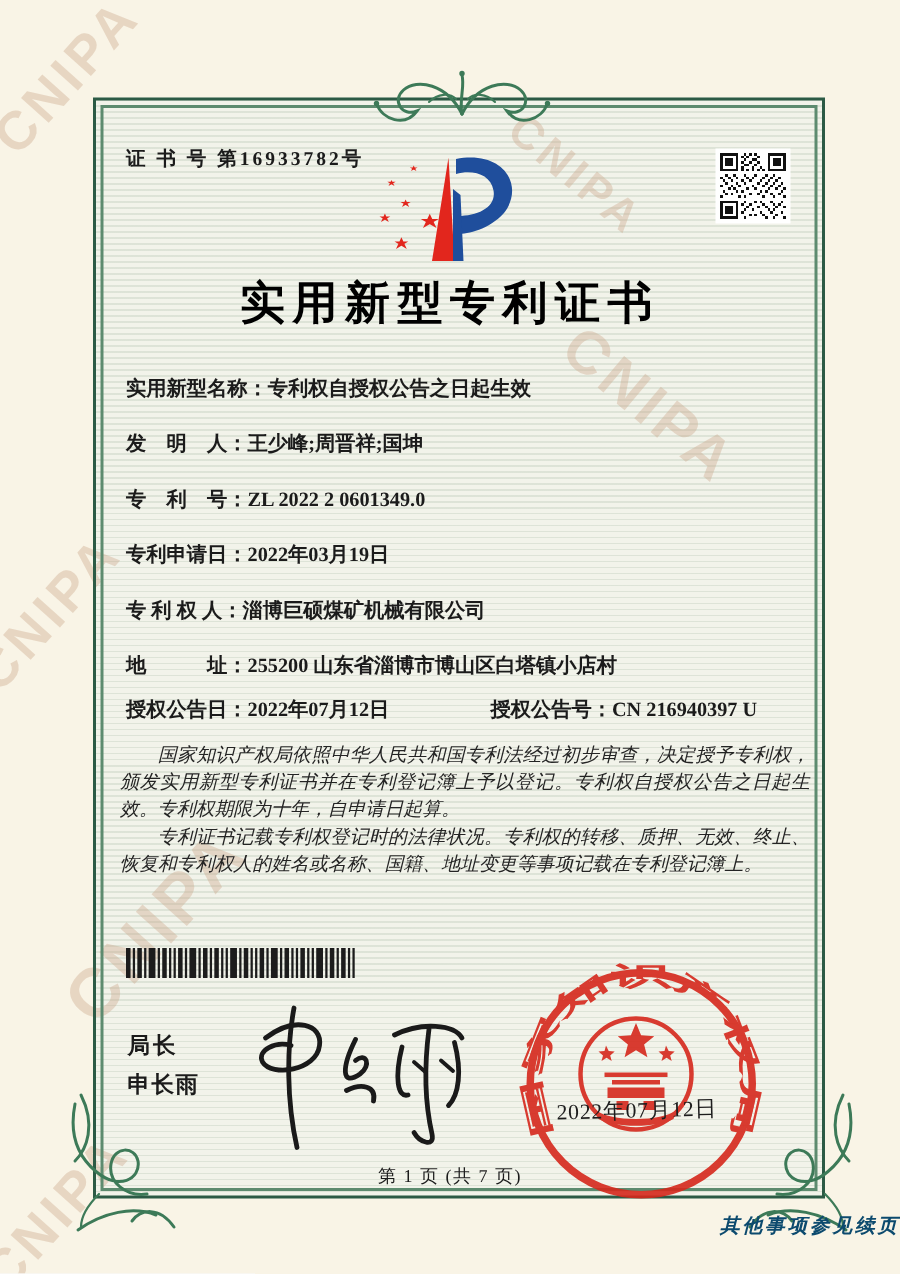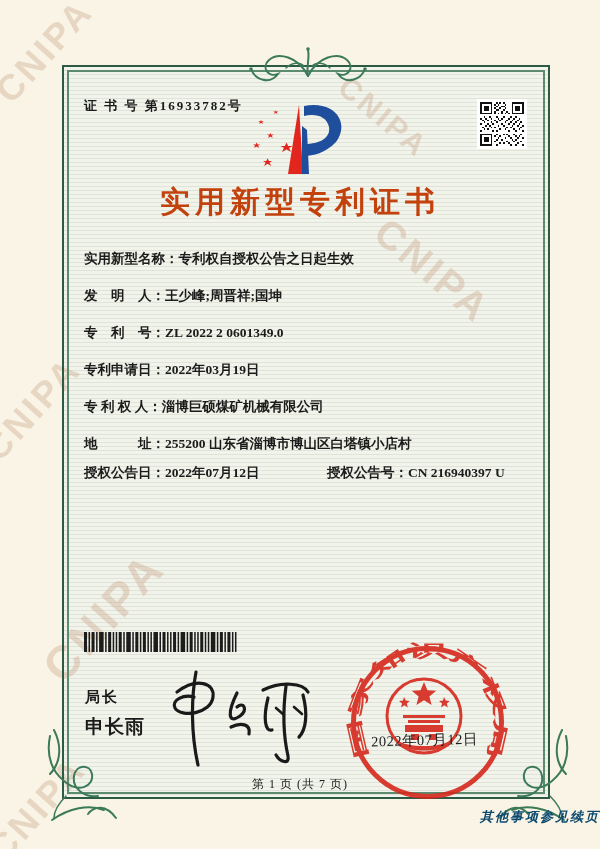--- a/index.html
+++ b/index.html
@@ -40,39 +40,39 @@
     position:absolute;left:84px;top:97px;
     font-size:13px;font-weight:bold;letter-spacing:2px;
   }
   .logo{position:absolute;left:246px;top:100px;width:104px;height:80px;}
   .qr{
     position:absolute;left:477px;top:99px;width:50px;height:50px;
     background:#ffffff;padding:3px;box-sizing:border-box;
   }
   .title{
     position:absolute;left:0;right:0;top:182px;text-align:center;
-    font-size:30px;font-weight:bold;letter-spacing:5px;color:#c2410c;
+    font-size:30px;font-weight:bold;letter-spacing:5px;color:#000000;
   }
   .row{position:absolute;left:84px;right:64px;font-size:13.5px;line-height:17px;white-space:nowrap;}
   .flabel{font-weight:bold;}
   .fvalue{font-weight:bold;}
   .pair2{position:absolute;left:226px;top:0;margin-left:17px;}
   .paras{
     position:absolute;left:80px;width:460px;top:494px;
     font-size:12.6px;line-height:18.2px;text-align:justify;
     font-style:italic;color:#242424;
   }
   .paras p{margin:0;text-indent:2em;}
   .barcode{position:absolute;left:84px;top:632px;width:157px;height:20px;}
   .director-label{
     position:absolute;left:85px;top:688px;font-size:15px;font-weight:bold;
     font-family:"Liberation Sans","DejaVu Sans",sans-serif;letter-spacing:2px;
   }
   .director-name{
-    position:absolute;left:85px;top:714px;font-size:19px;font-weight:bold;
+    position:absolute;left:85px;top:714px;font-size:15px;font-weight:bold;
     font-family:"Liberation Sans","DejaVu Sans",sans-serif;letter-spacing:1px;
   }
   .signature{position:absolute;left:163px;top:664px;width:152px;height:106px;}
   .seal{position:absolute;left:345px;top:640px;width:165px;height:165px;opacity:0.9;}
   .seal-date{
     position:absolute;left:371px;top:731px;z-index:6;
     font-size:14.5px;color:#1d1d1d;letter-spacing:0.5px;white-space:nowrap;
     transform:rotate(-1.5deg);
   }
   .page-info{
@@ -199,20 +199,24 @@
     </div>
     <div class="row" style="top:464px;">
       <span>
         <span class="flabel">授权公告日：</span><span class="fvalue">2022年07月12日</span>
       </span>
       <span class="pair2">
         <span class="flabel">授权公告号：</span><span class="fvalue">CN 216940397 U</span>
       </span>
     </div>
 
+    <div class="paras">
+      <p>国家知识产权局依照中华人民共和国专利法经过初步审查，决定授予专利权，颁发实用新型专利证书并在专利登记簿上予以登记。专利权自授权公告之日起生效。专利权期限为十年，自申请日起算。</p>
+      <p>专利证书记载专利权登记时的法律状况。专利权的转移、质押、无效、终止、恢复和专利权人的姓名或名称、国籍、地址变更等事项记载在专利登记簿上。</p>
+    </div>
 
     <svg class="barcode" viewBox="0 0 104 14" preserveAspectRatio="none">
       <g fill="#1c1c1c">
         <rect x="0" width="2" height="14"></rect>
           <rect x="3" width="1" height="14"></rect>
           <rect x="5" width="2" height="14"></rect>
           <rect x="8" width="1" height="14"></rect>
         <rect x="10" width="3" height="14"></rect>
           <rect x="14" width="1" height="14"></rect>
           <rect x="16" width="2" height="14"></rect>

